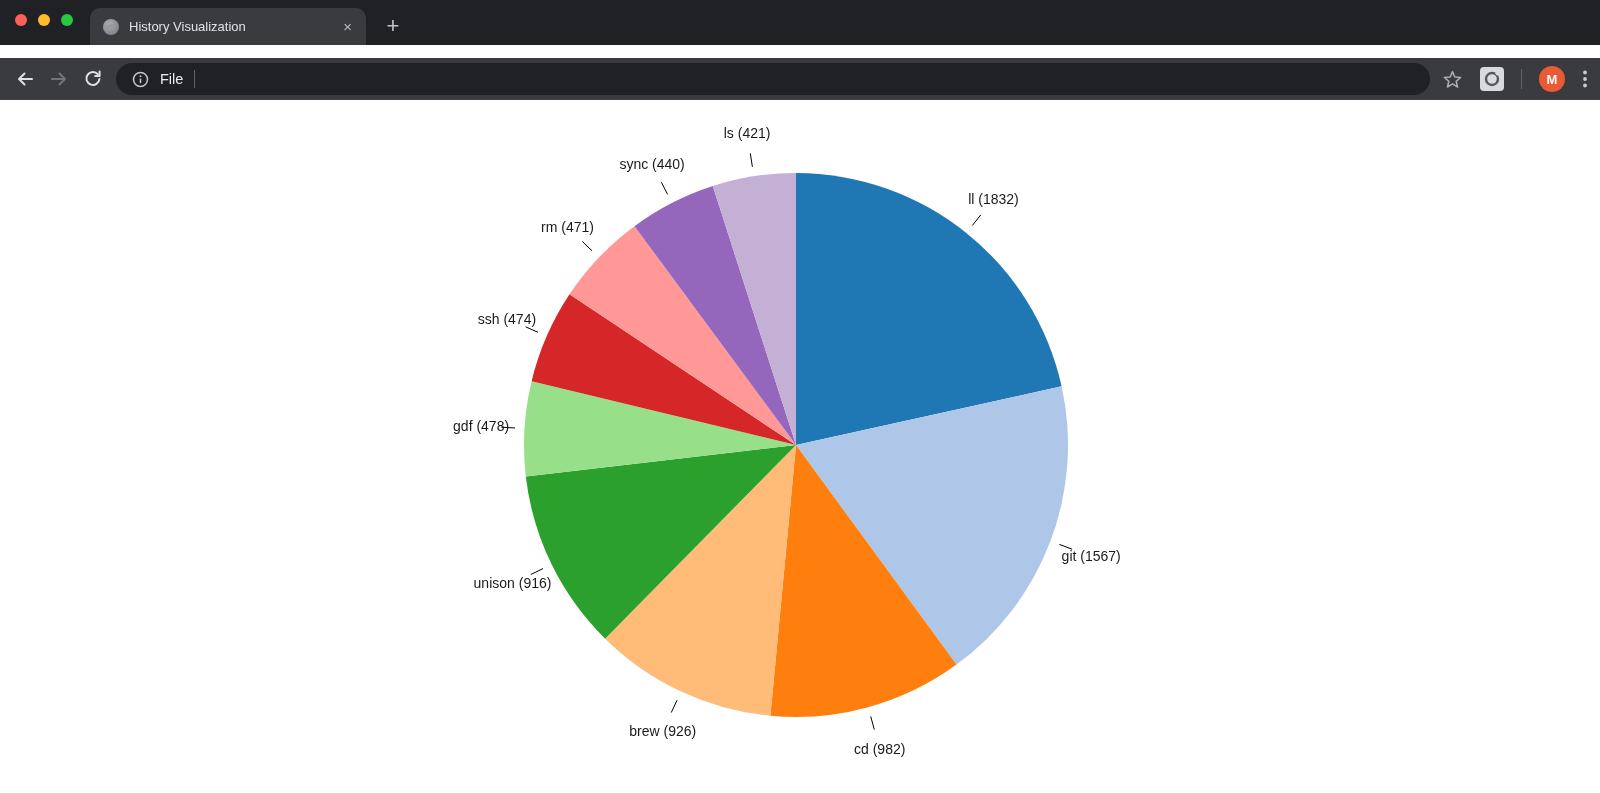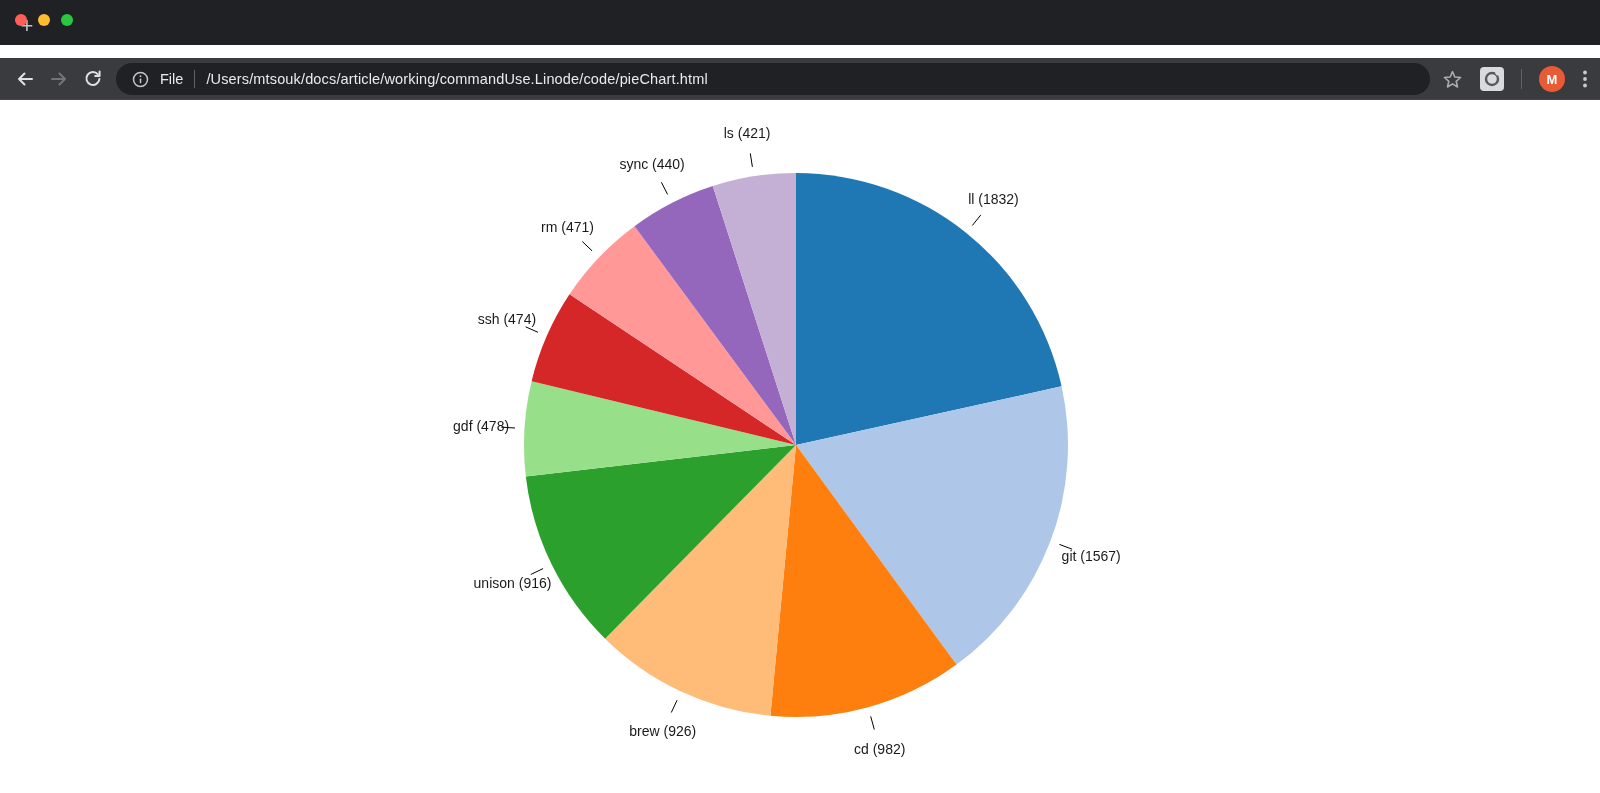--- a/index.html
+++ b/index.html
@@ -61,20 +61,34 @@
 
 <div class="browser">
 
   <div class="titlebar">
     <div class="traffic-lights">
       <span class="tl red"></span>
       <span class="tl yellow"></span>
       <span class="tl green"></span>
     </div>
 
+    <div class="tab">
+      <svg class="favicon" viewBox="0 0 16 16">
+        <defs>
+          <radialGradient id="favg" cx="38%" cy="32%" r="75%">
+            <stop offset="0%" stop-color="#a9adb2"></stop>
+            <stop offset="100%" stop-color="#7e8287"></stop>
+          </radialGradient>
+        </defs>
+        <circle cx="8" cy="8" r="8" fill="url(#favg)"></circle>
+        <path d="M3 10 Q8 4 13 7" stroke="#95999e" stroke-width="2" fill="none"></path>
+      </svg>
+      <span class="tab-title">History Visualization</span>
+      <span class="tab-close">×</span>
+    </div>
 
     <div class="new-tab">+</div>
   </div>
 
   <div class="toolbar">
     <div class="nav-btn">
       <svg width="20" height="20" viewBox="0 0 20 20">
         <path class="icon-stroke" d="M17 10 H4 M9.5 4.5 L4 10 L9.5 15.5"></path>
       </svg>
     </div>
@@ -91,21 +105,20 @@
     </div>
 
     <div class="omnibox">
       <svg width="17" height="17" viewBox="0 0 18 18">
         <circle cx="9" cy="9" r="7.4" fill="none" stroke="#c4c7c5" stroke-width="1.6"></circle>
         <circle cx="9" cy="5.6" r="1" fill="#c4c7c5"></circle>
         <rect x="8.2" y="8" width="1.6" height="5" rx="0.8" fill="#c4c7c5"></rect>
       </svg>
       <span>File</span>
       <span class="divider"></span>
-      <span class="url-path">/Users/mtsouk/docs/article/working/commandUse.Linode/code/pieChart.html</span>
     </div>
 
     <div class="right-cluster">
       <div style="display:flex;">
         <svg width="21" height="21" viewBox="0 0 20 20">
           <path d="M10 2.5 L12.2 7.6 L17.7 8.1 L13.5 11.7 L14.8 17.1 L10 14.2 L5.2 17.1 L6.5 11.7 L2.3 8.1 L7.8 7.6 Z" fill="none" stroke="var(--star-color,#a9adb2)" stroke-width="1.5" stroke-linejoin="round"></path>
         </svg>
       </div>
       <div class="ext-btn">
         <svg width="18" height="18" viewBox="0 0 18 18">

